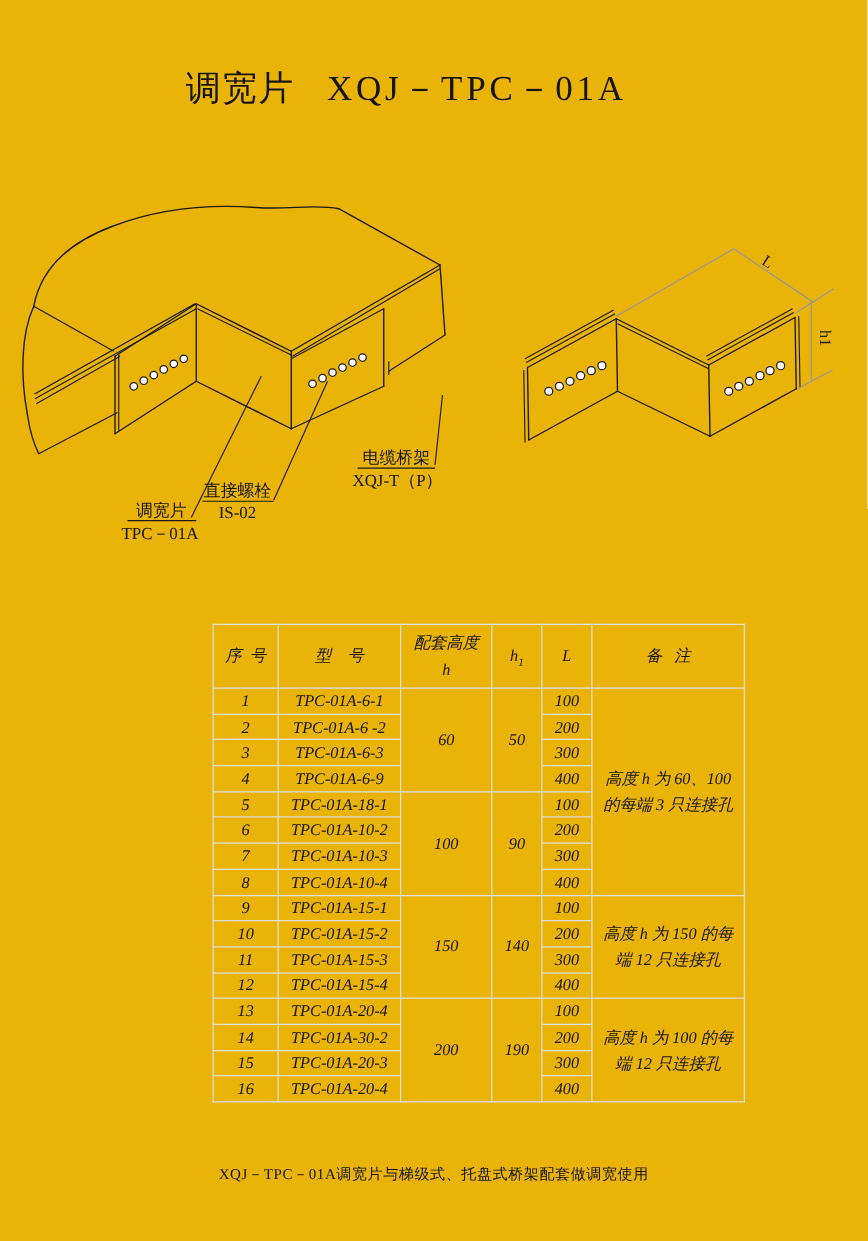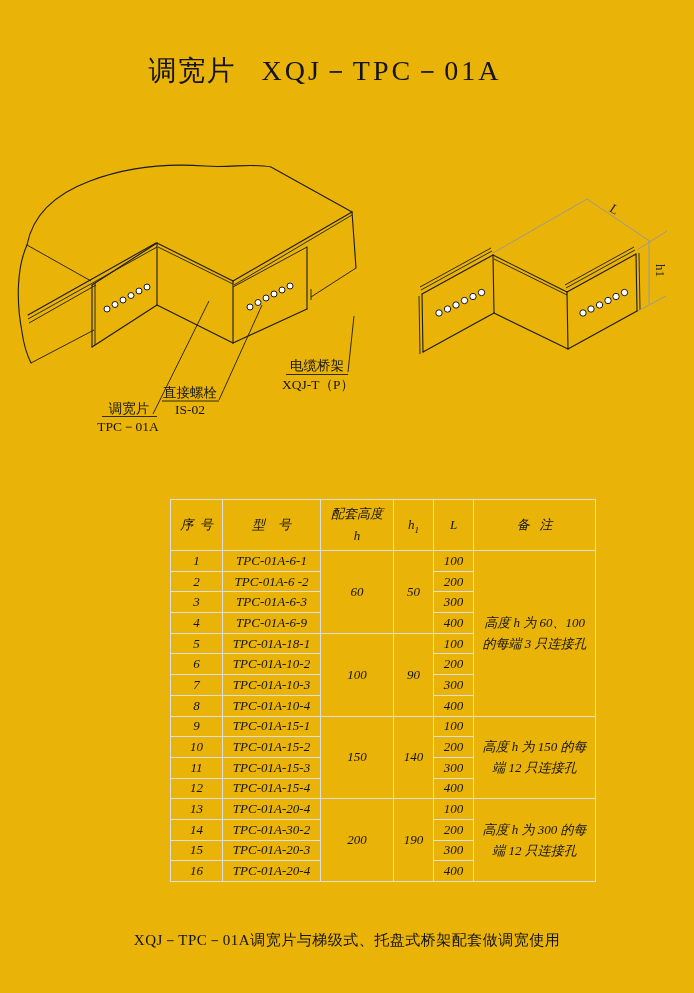--- a/index.html
+++ b/index.html
@@ -22,21 +22,21 @@
              table-layout:fixed;font-size:13px;font-style:italic;}
   .spec th,.spec td{border:1px solid #dedede;padding:0;text-align:center;vertical-align:middle;
              font-weight:normal;color:#141414;overflow:hidden;}
   .spec thead tr{height:51px;}
   .spec th{white-space:pre;line-height:22px;}
   .spec tbody tr{height:20.7px;}
   .remark div{line-height:21px;white-space:nowrap;text-align:center;}
   sub.h1sub{font-size:9px;line-height:0;}
 
   .footer{position:absolute;top:931px;left:0;width:694px;text-align:center;
-          font-size:15px;letter-spacing:0.5px;white-space:nowrap;}
+          font-size:12px;letter-spacing:0.5px;white-space:nowrap;}
 </style>
 </head>
 <body>
 
 <div class="page">
 
   <div class="title">
     <span>调宽片</span><span class="model">XQJ－TPC－01A</span>
   </div>
 
@@ -253,21 +253,21 @@
         <td class="c-model">TPC-01A-15-4</td>
         <td>400</td>
       </tr>
       <tr>
         <td>13</td>
         <td class="c-model">TPC-01A-20-4</td>
         <td rowspan="4">200</td>
         <td rowspan="4">190</td>
         <td>100</td>
         <td rowspan="4" class="remark">
-          <div>高度 h 为 300 的每</div>
+          <div>高度 h 为 100 的每</div>
             <div>端 12 只连接孔</div>
         </td>
       </tr>
       <tr>
         <td>14</td>
         <td class="c-model">TPC-01A-30-2</td>
         <td>200</td>
       </tr>
       <tr>
         <td>15</td>

